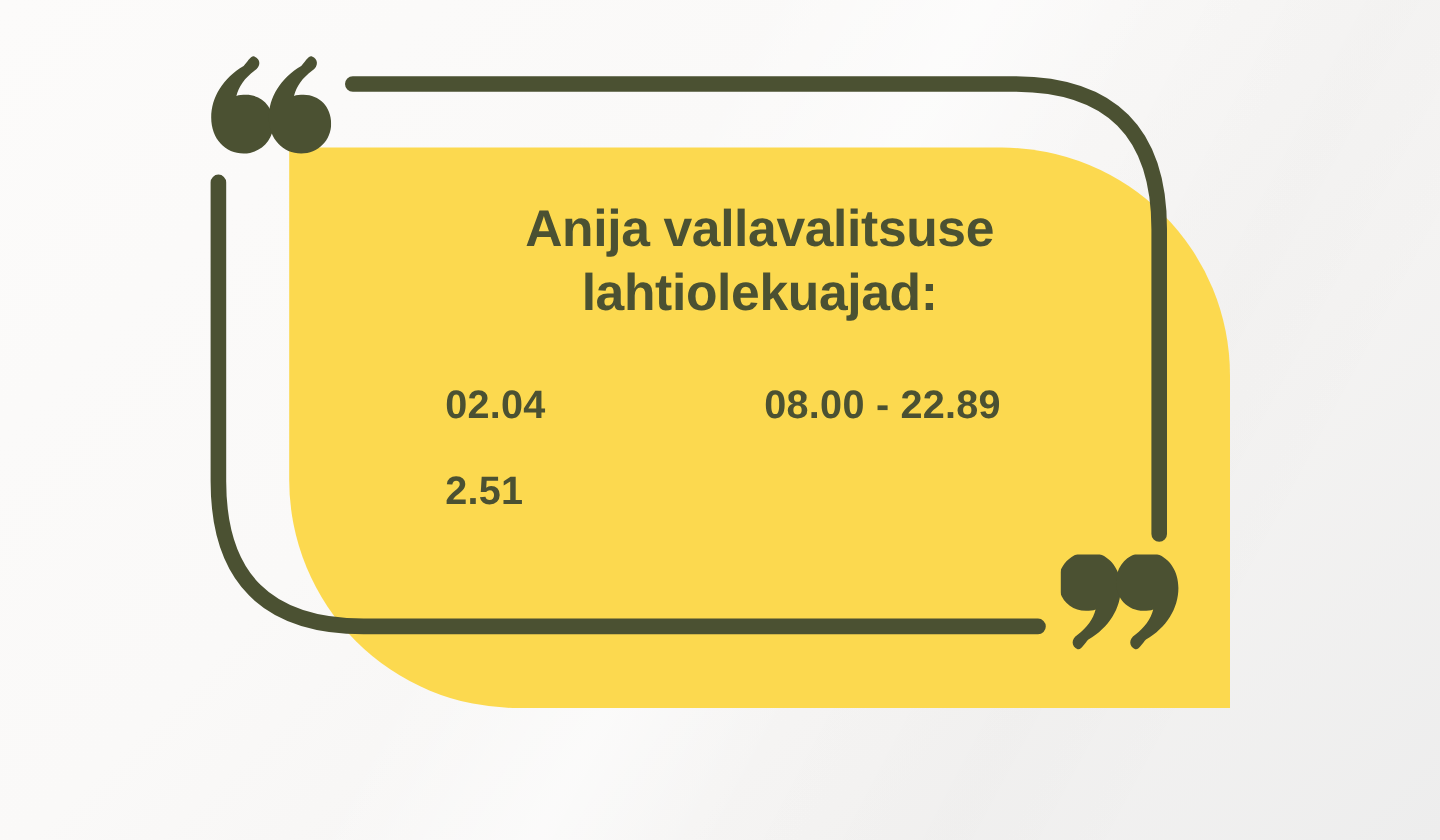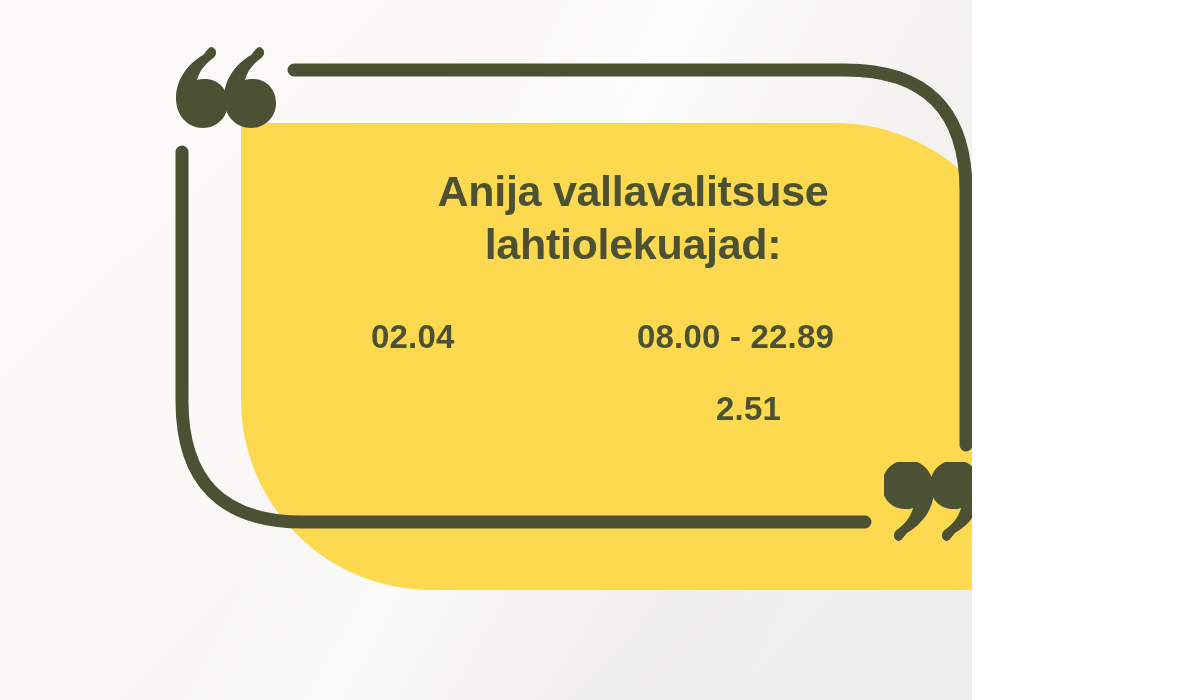--- a/index.html
+++ b/index.html
@@ -8,21 +8,21 @@
   }
   body {
     width: 1200px;
     height: 700px;
     overflow: hidden;
     font-family: "Liberation Sans", sans-serif;
   }
 
   #poster {
     position: relative;
-    width: 972px;
+    width: 1200px;
     height: 700px;
     background:
       linear-gradient(135deg, #FCFBFA 0%, #FAF9F8 38%, #F4F3F2 72%, #EDEDED 100%);
     overflow: hidden;
   }
 
   
   .bg-sheen {
     position: absolute;
     inset: 0;
@@ -105,21 +105,20 @@
     gap: 34px;
   }
 
   .schedule-row {
     display: flex;
     align-items: baseline;
     font-size: 33px;
     font-weight: 700;
     letter-spacing: 0.2px;
     color: #4B5132;
-    justify-content: flex-end;
   }
 
   .row-date {
     width: 215px;
     flex: 0 0 215px;
     text-align: left;
     padding-left: 18px;
     box-sizing: border-box;
   }
 

